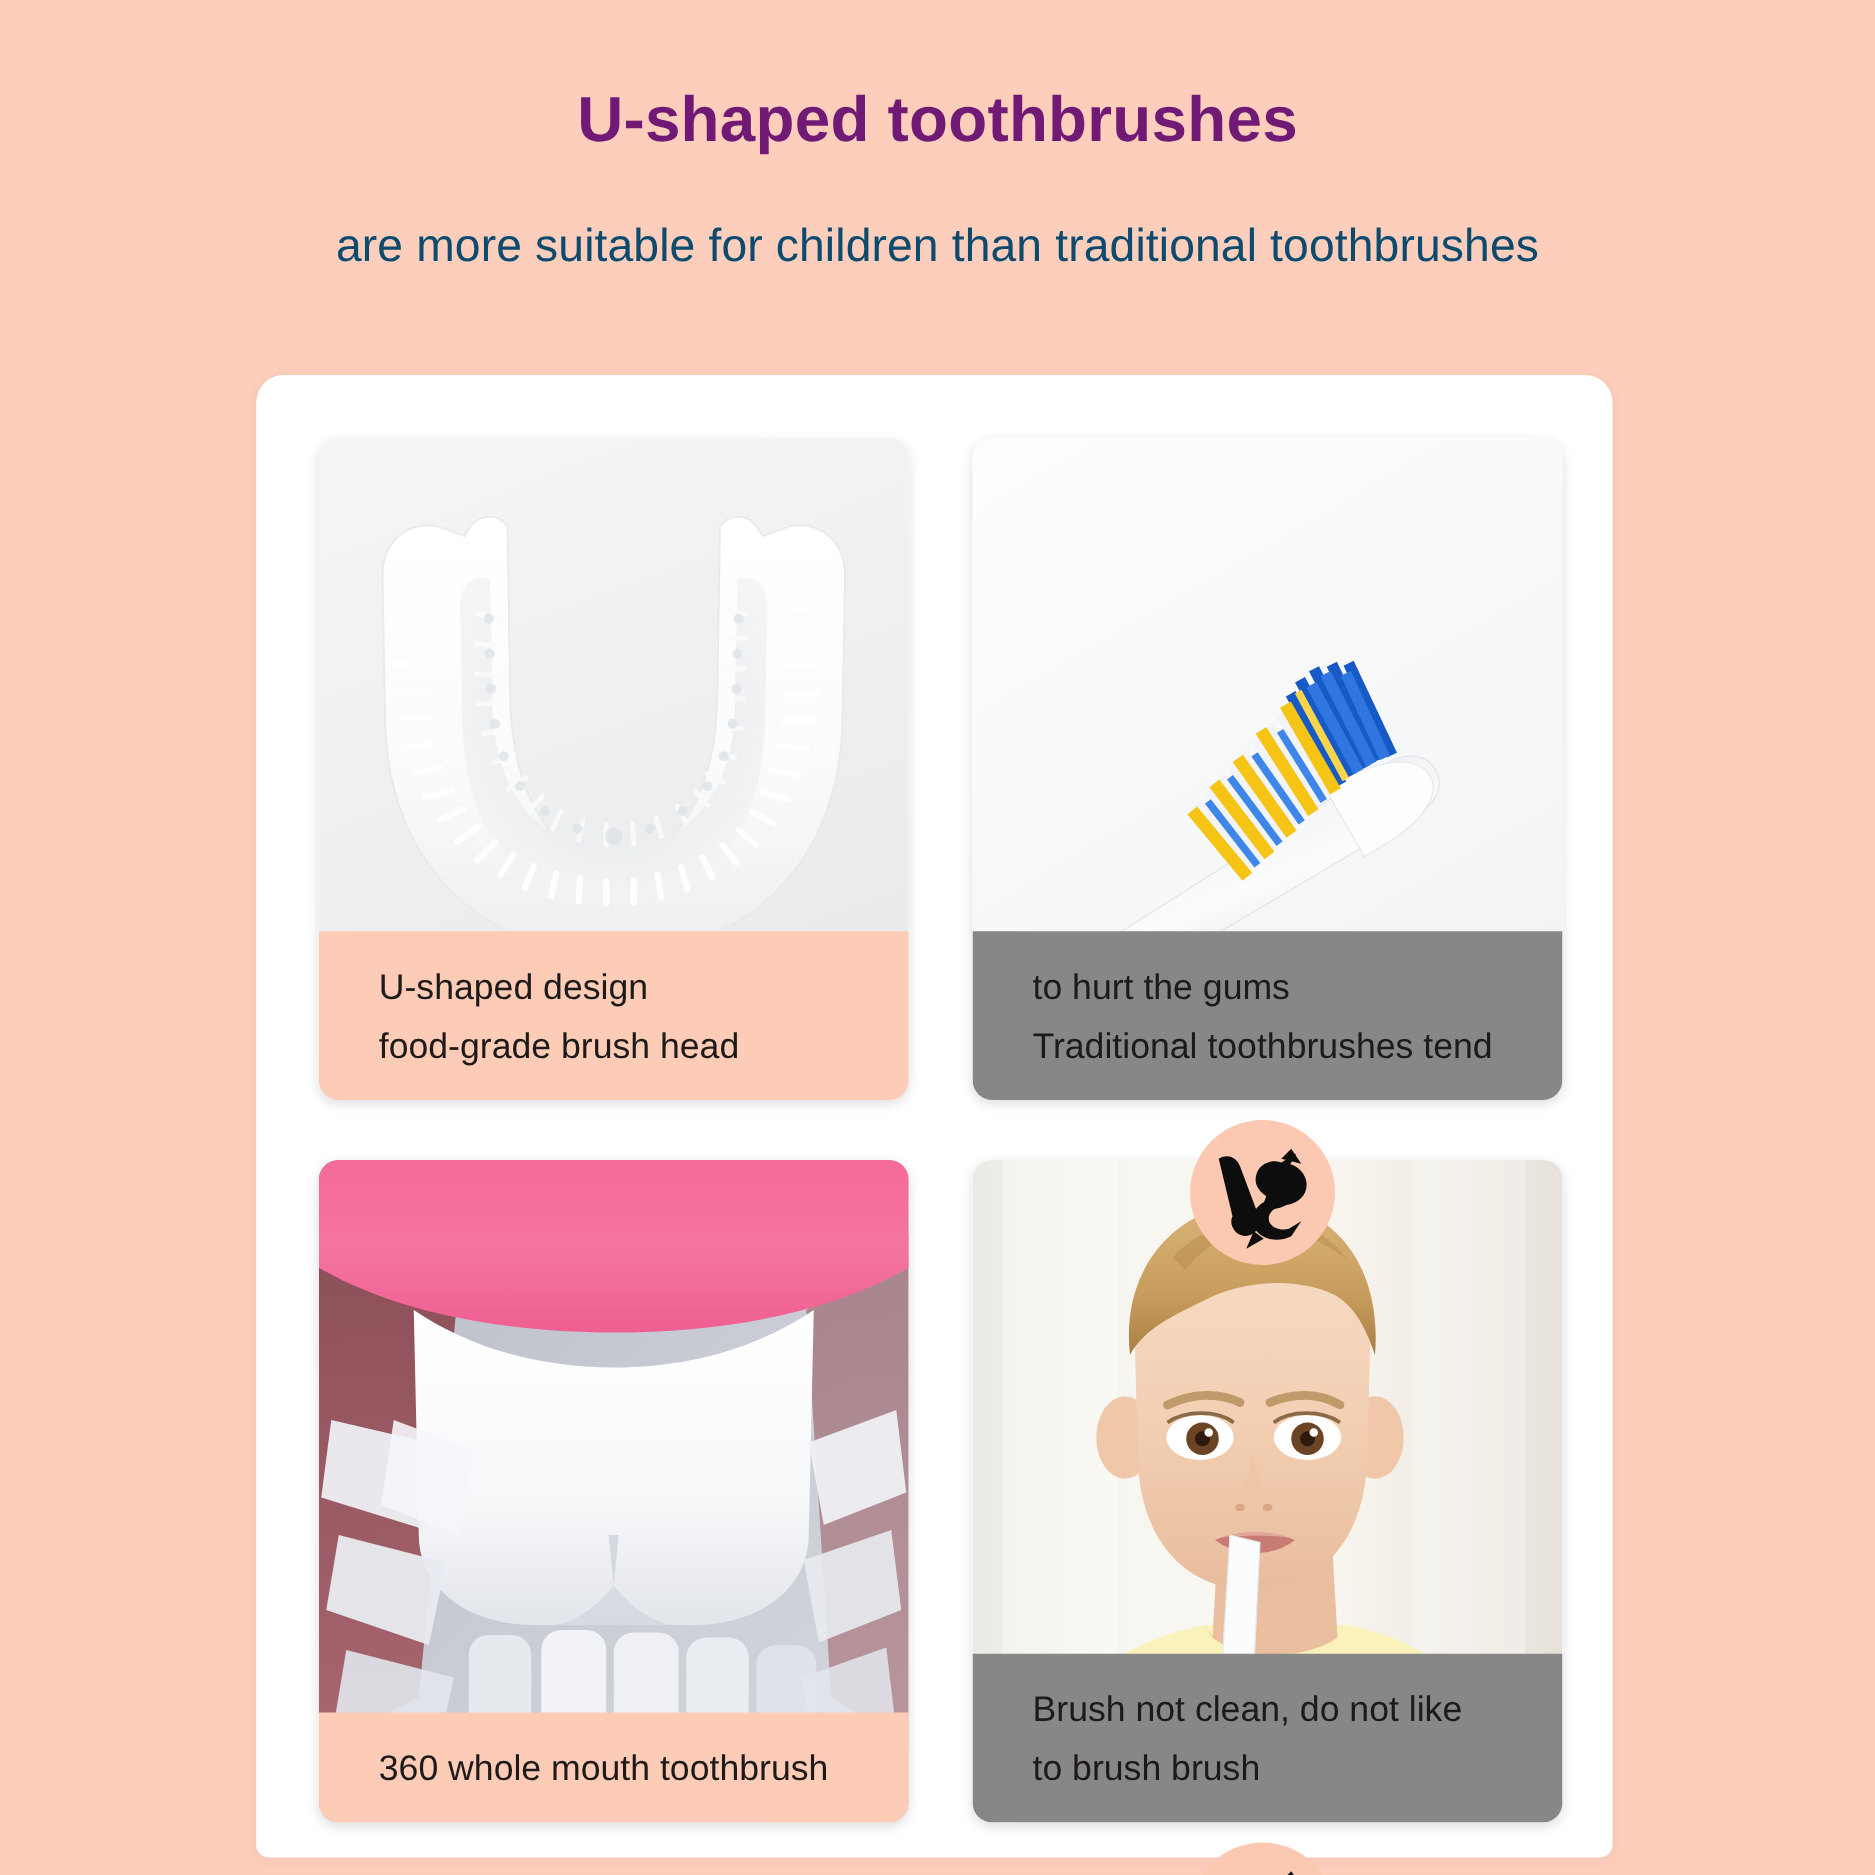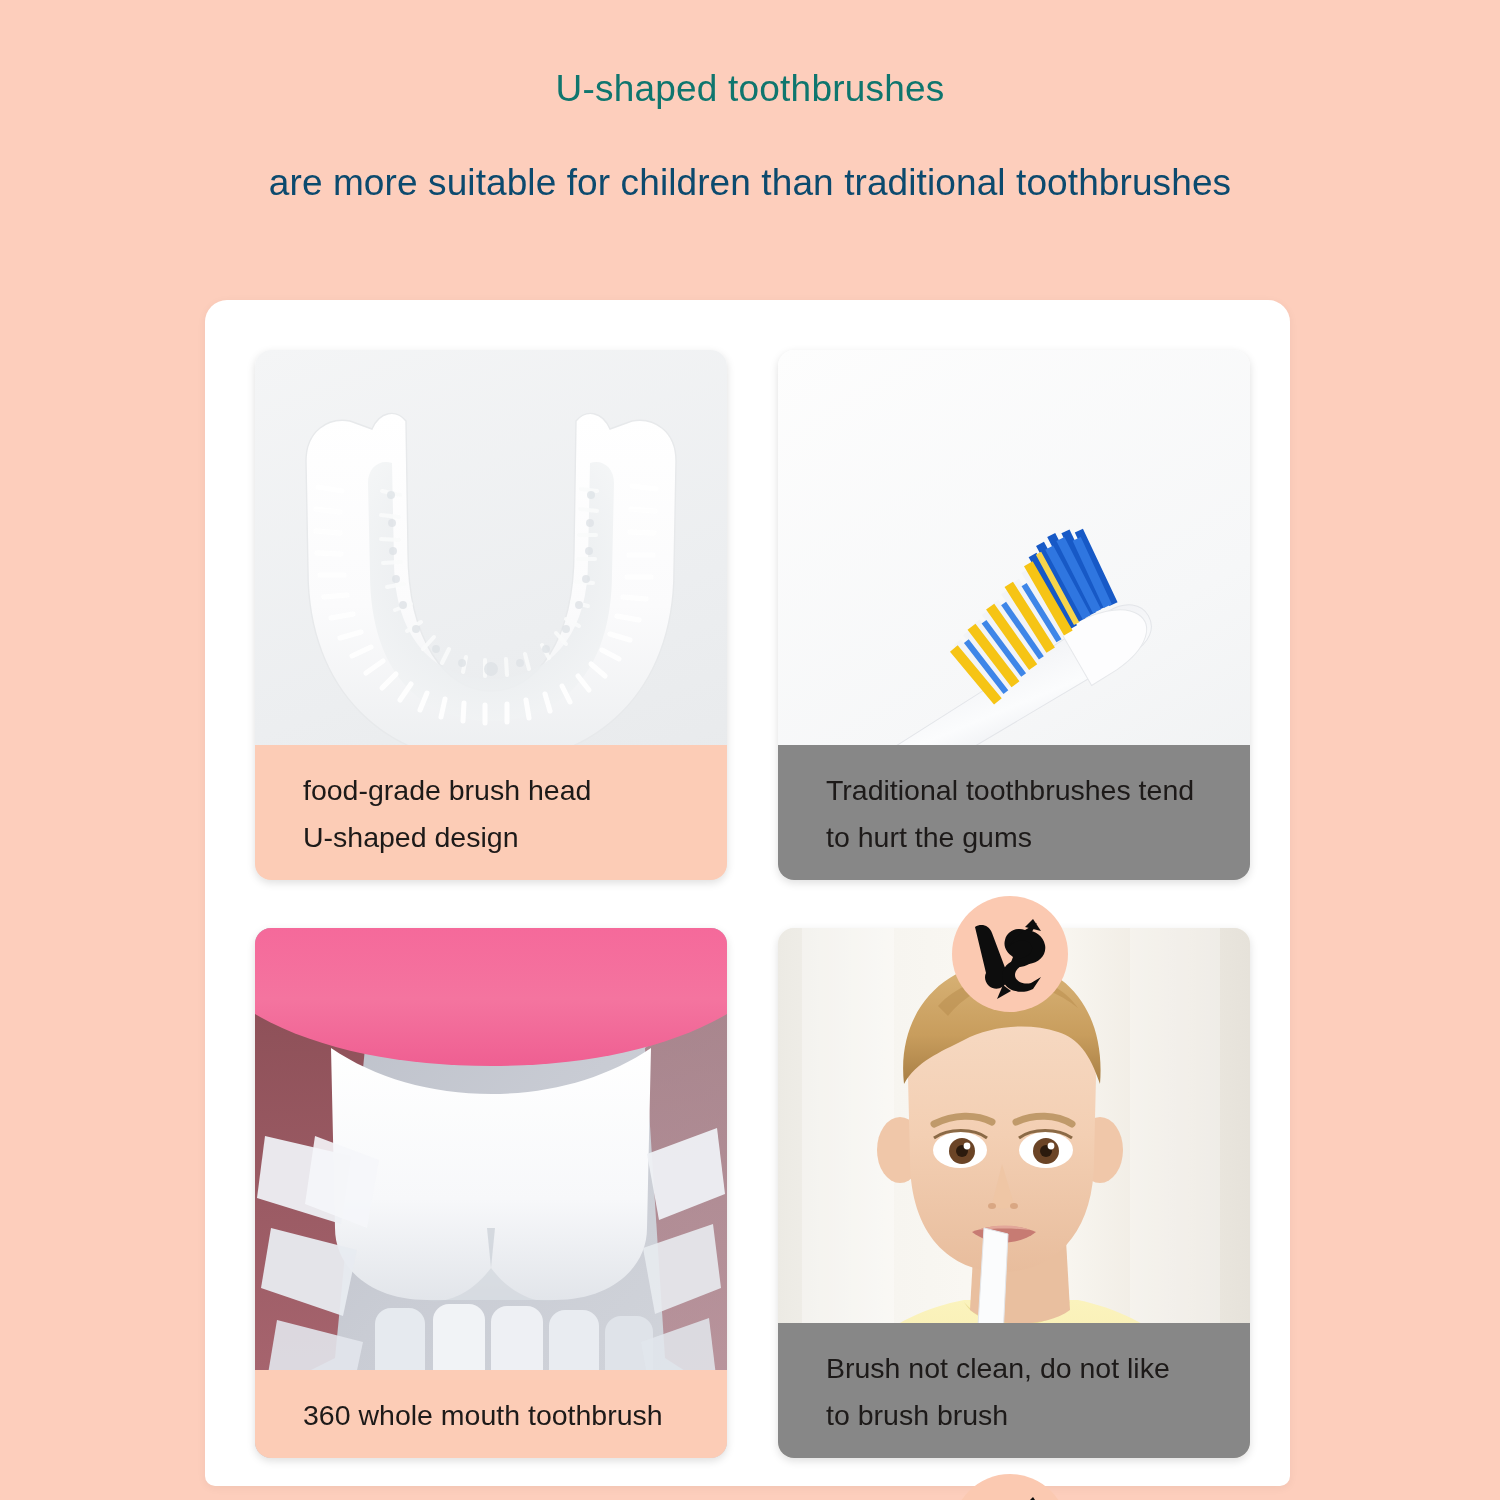--- a/index.html
+++ b/index.html
@@ -11,24 +11,24 @@
     position:relative;
   }
 
   
   .header{
     position:absolute;left:0;top:0;width:1500px;height:300px;
     display:flex;flex-direction:column;align-items:center;
   }
   .title{
     margin-top:70px;
-    font-size:37px;
-    color:#0f766e;
+    font-size:51px;
+    color:#701a75;
     letter-spacing:.2px;
-    font-weight:400;
+    font-weight:700;
     line-height:1;
   }
   .subtitle{
     margin-top:57px;
     font-size:37px;
     color:#0c4a6e;
     font-weight:400;
     letter-spacing:.1px;
     line-height:1;
   }
@@ -220,22 +220,22 @@
           <circle cx="117" cy="160" r="4"></circle>
             <circle cx="313" cy="160" r="4"></circle>
           <circle cx="116" cy="132" r="4"></circle>
             <circle cx="314" cy="132" r="4"></circle>
           <circle cx="115" cy="104" r="4"></circle>
             <circle cx="315" cy="104" r="4"></circle>
         </g>
       </svg>
     </div>
     <div class="caption peach">
+      <span class="cap-line">U-shaped design</span>
       <span class="cap-line">food-grade brush head</span>
-      <span class="cap-line">U-shaped design</span>
     </div>
   </div>
 
   <div class="card tr">
     <div class="media">
       <svg class="tbrush" width="460" height="470" viewBox="0 0 460 470">
         <defs>
           <linearGradient id="hdl" x1="0" y1="1" x2="1" y2="0">
             <stop offset="0" stop-color="#e9ebef"></stop>
             <stop offset=".45" stop-color="#fbfcfd"></stop>
@@ -293,22 +293,22 @@
                 <path d="M210 296 L200 238"></path>
             </g>
             <g stroke="#f8d54a" stroke-width="6">
               <path d="M318 270 L320 196"></path>
             </g>
           </g>
         </g>
       </svg>
     </div>
     <div class="caption gray">
+      <span class="cap-line">to hurt the gums</span>
       <span class="cap-line">Traditional toothbrushes tend</span>
-      <span class="cap-line">to hurt the gums</span>
     </div>
   </div>
 
   <div class="card bl">
     <div class="media">
       <svg width="472" height="530" viewBox="0 0 472 530" preserveAspectRatio="none">
         <defs>
           <linearGradient id="bgMouth" x1="0" y1="0" x2="1" y2="1">
             <stop offset="0" stop-color="#b8bcc6"></stop>
             <stop offset=".5" stop-color="#c9ccd4"></stop>

